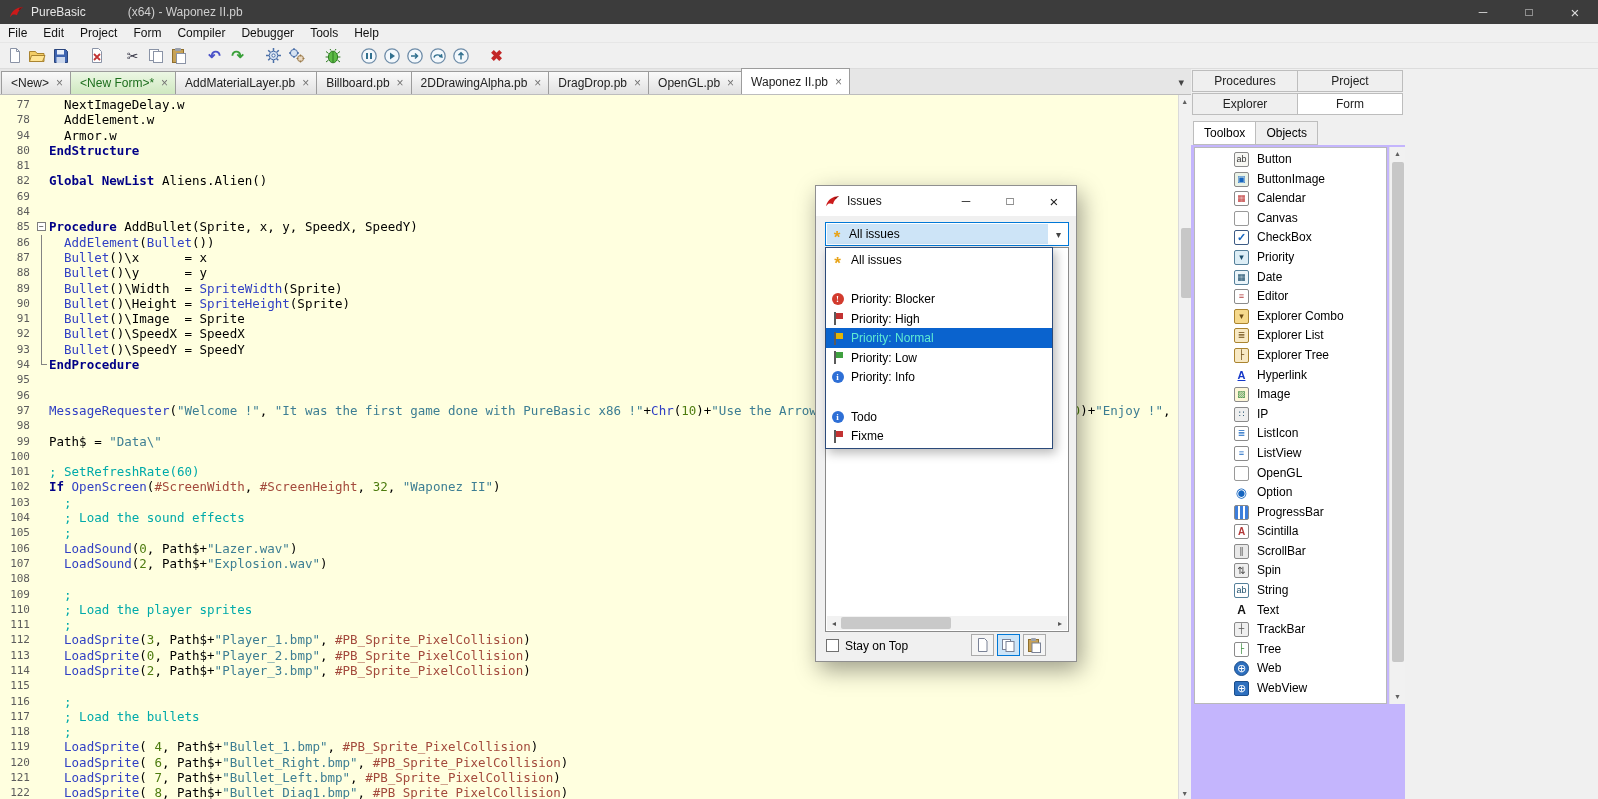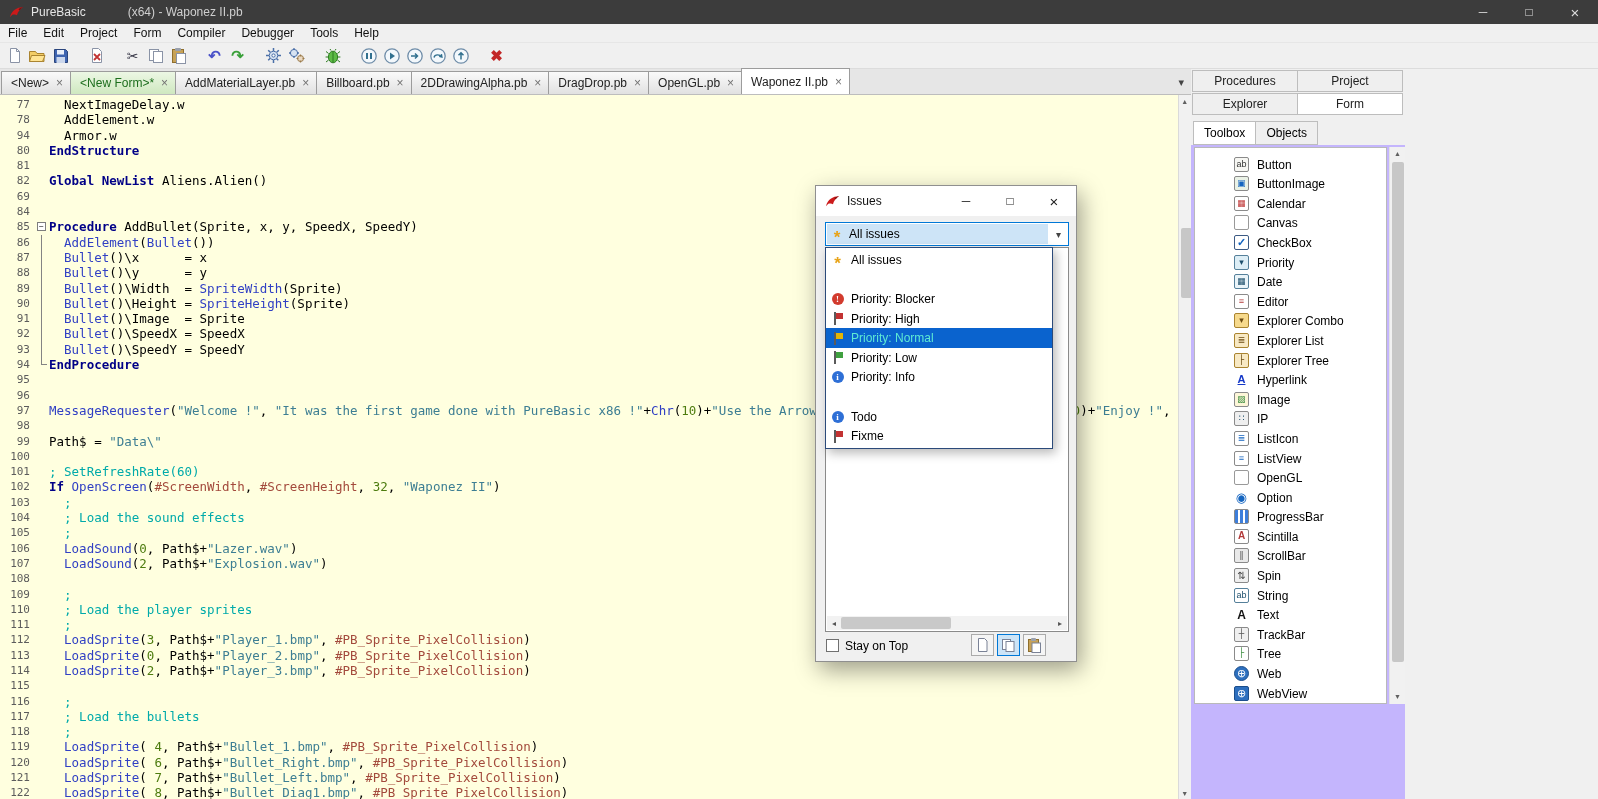--- a/index.html
+++ b/index.html
@@ -55,21 +55,21 @@
 
   
   .rightpanel{width:214px;background:#c4b5fd;position:relative;font-size:12px}
   .ptabs{display:flex;padding:1px 2px 0 2px;background:#F0F0F0}
   .ptab{flex:1;height:22px;line-height:21px;text-align:center;border:1px solid #BDBDBD;background:#EFEFEF;margin-left:-1px;color:#222}
   .ptab.active{background:#FFF;position:relative;z-index:2}
   .subtabs{display:flex;padding:6px 0 0 3px;background:#F0F0F0;height:30px}
   .subtab{padding:0 10px;height:24px;line-height:23px;border:1px solid #BDBDBD;background:#EFEFEF;margin-left:-1px}
   .subtab.active{background:#FFF;position:relative;z-index:2}
   .tbx{position:absolute;left:3px;right:18px;top:78px;height:557px;background:#FFF;border:1px solid #B9B9B9;padding-top:4px;overflow:hidden}
-  .tbx-item{height:19.6px;display:flex;align-items:flex-end;padding-left:39px;color:#000}
+  .tbx-item{height:19.6px;display:flex;align-items:flex-start;padding-left:39px;color:#000}
   .tbx-ic{width:15px;height:15px;margin-right:8px;display:flex;align-items:center;justify-content:center;flex:none;line-height:1}
   .panel-scroll{position:absolute;right:0;top:78px;width:16px;height:557px;background:#F1F1F1;border-left:1px solid #E2E2E2}
   .panel-scroll .arr{position:absolute;left:0;width:100%;height:14px;text-align:center;font-size:7px;color:#606060;line-height:14px}
   .panel-scroll .thumb{position:absolute;left:2px;width:12px;background:#C7C7C7;border-radius:2px;top:15px;height:500px}
 
   
   .dialog{position:absolute;left:815px;top:185px;width:262px;height:477px;background:#F0F0F0;border:1px solid #8F8F8F;box-shadow:4px 8px 22px rgba(0,0,0,.38);font-size:12px;z-index:10}
   .dlg-title{height:30px;background:#FFF;display:flex;align-items:center;position:relative}
   .dlg-ico{width:15px;height:15px;margin:0 7px 0 9px}
   .dlg-title-text{color:#111}

